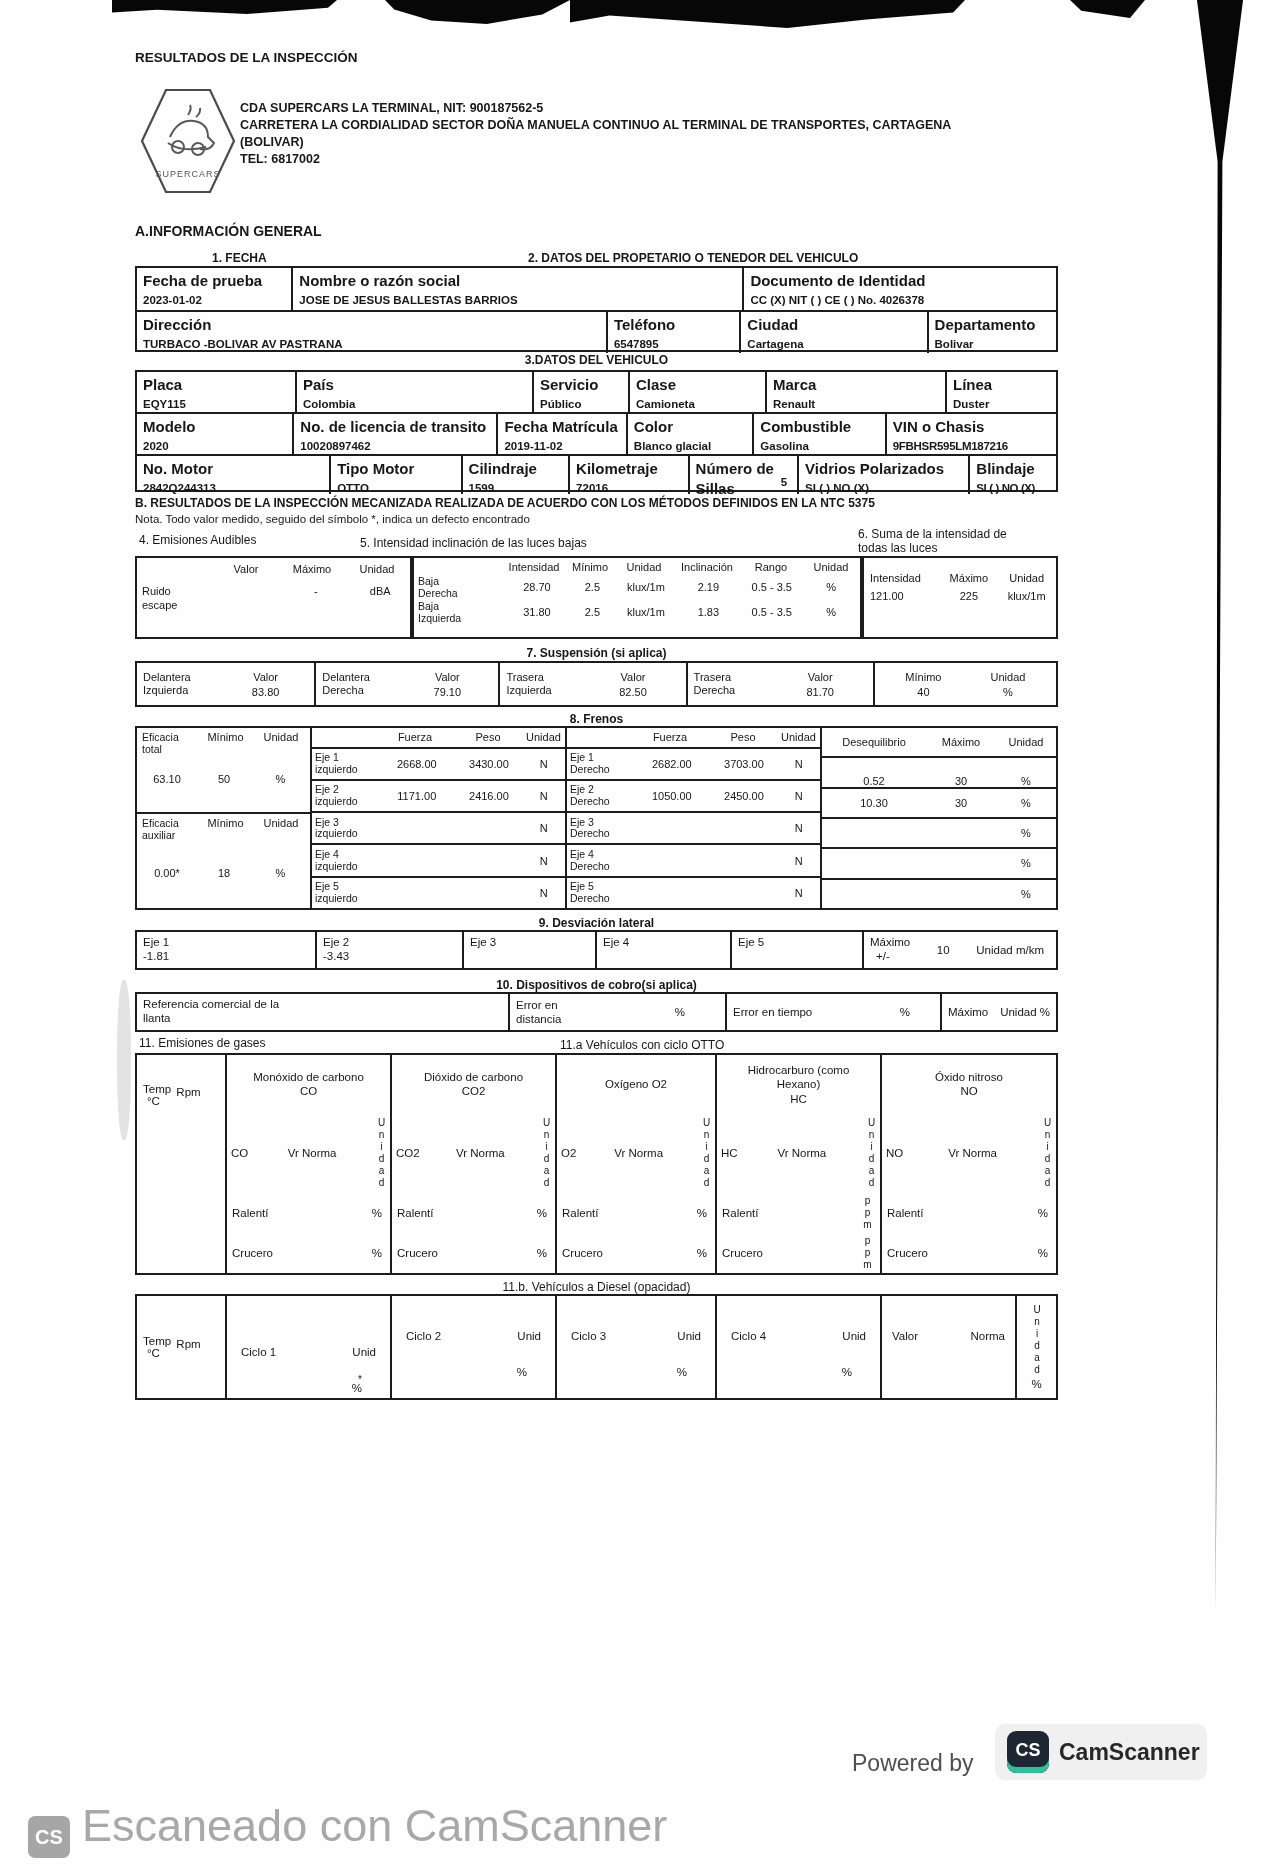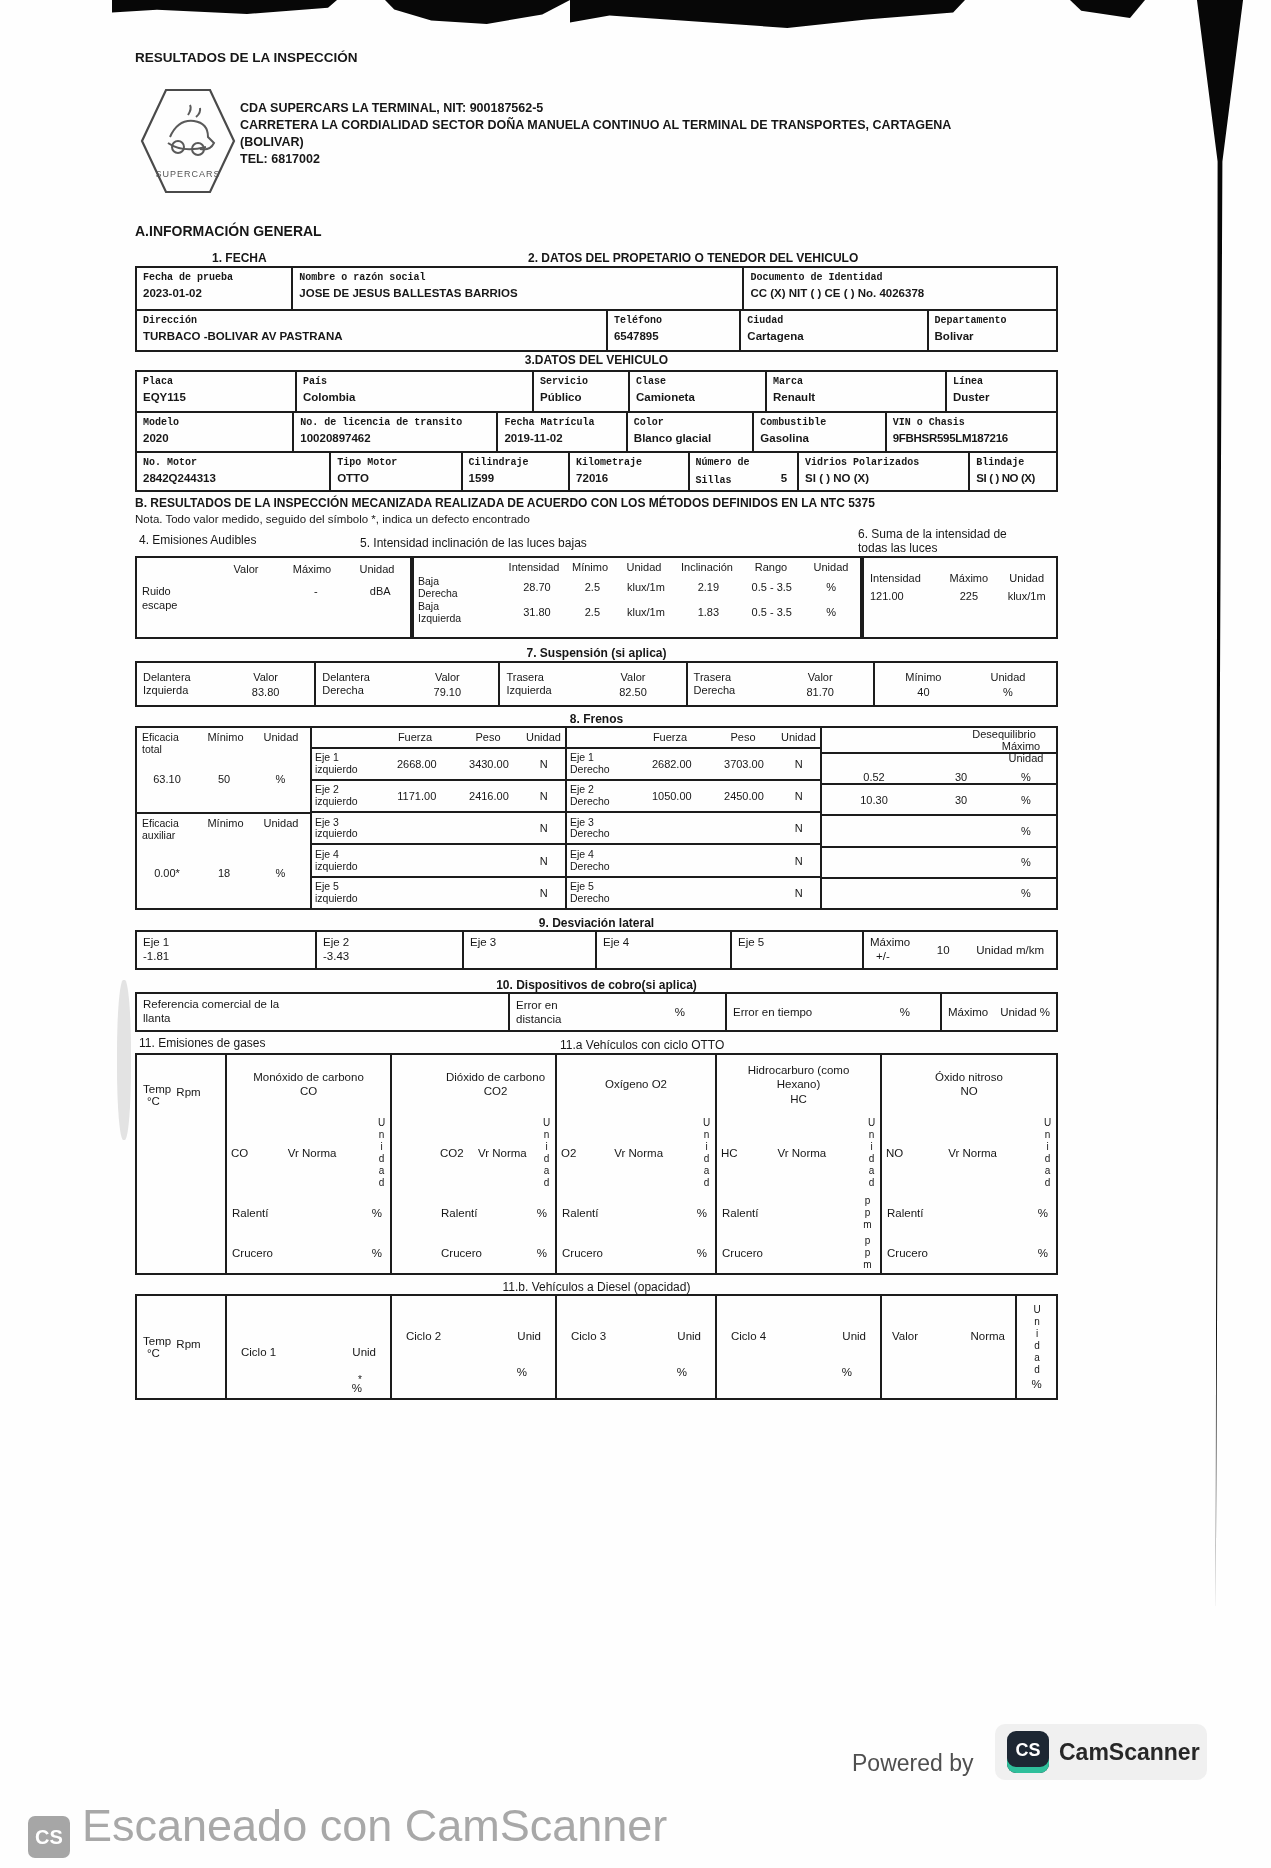--- a/index.html
+++ b/index.html
@@ -4,21 +4,21 @@
 <style>
   html,body{margin:0;padding:0;background:#e8e8e8;}
   #page{position:relative;width:1271px;height:1868px;background:#fefefe;overflow:hidden;
         font-family:"Liberation Sans",sans-serif;color:#171717;}
   .abs{position:absolute;}
   .b{font-weight:bold;}
   .tblbox{position:absolute;border:2px solid #1c1c1c;box-sizing:border-box;background:transparent;}
   .frow{display:flex;}
   .cell{box-sizing:border-box;border-right:2px solid #1c1c1c;padding:3px 6px;position:relative;}
   .cell.last{border-right:none;}
-  .lab{font-size:10px;font-weight:bold;line-height:1.3;white-space:nowrap;font-family:Liberation Mono, monospace;}
+  .lab{font-size:15px;font-weight:bold;line-height:1.3;white-space:nowrap;}
   .val{font-size:11.5px;font-weight:bold;line-height:1.3;margin-top:2px;white-space:nowrap;}
   .lab2{font-size:11.5px;font-weight:normal;line-height:1.25;white-space:nowrap;}
   .val2{font-size:11.5px;font-weight:normal;line-height:1.25;white-space:nowrap;}
   .ctitle{position:absolute;left:135px;width:923px;text-align:center;font-size:12px;font-weight:bold;}
   .small-title{position:absolute;font-size:12px;font-weight:normal;}
   .vtext{writing-mode:vertical-rl;text-orientation:upright;font-size:10px;line-height:1;letter-spacing:1px;font-weight:normal;}
   .gcol{box-sizing:border-box;border-right:2px solid #1c1c1c;display:flex;flex-direction:column;}
   .gcol.last{border-right:none;}
   .gname{height:60px;display:flex;flex-direction:column;justify-content:center;align-items:center;font-size:11.5px;line-height:1.25;text-align:center;}
   .gmid{height:80px;display:flex;align-items:center;padding:0 4px;font-size:11.5px;}
@@ -456,21 +456,21 @@
             <div>Eje 5</div>
             <div>Derecho</div>
           </div>
       <div class="hdrcell" style="width:78px;"></div>
       <div class="hdrcell" style="width:68px;"></div>
       <div class="hdrcell" style="width:43px;">N</div>
     </div>
   </div>
 
   <div style="flex:1;display:flex;flex-direction:column;">
-    <div class="frow" style="height:24px;align-items:flex-end;flex-direction:column;">
+    <div class="frow" style="height:31px;align-items:center;">
       <div class="hdrcell" style="width:104px;">Desequilibrio</div>
       <div class="hdrcell" style="width:70px;">Máximo</div>
       <div class="hdrcell" style="width:60px;">Unidad</div>
     </div>
     <div class="frow" style="height:33px;border-top:2px solid #1c1c1c;align-items:flex-end;box-sizing:border-box;">
       <div class="hdrcell" style="width:104px;">0.52</div>
       <div class="hdrcell" style="width:70px;">30</div>
       <div class="hdrcell" style="width:60px;">%</div>
     </div>
     <div class="frow" style="height:33px;border-top:2px solid #1c1c1c;align-items:center;box-sizing:border-box;">
@@ -576,21 +576,21 @@
     <div class="grow">
       <span>Ralentí</span>
       <span>%</span>
     </div>
     <div class="grow">
       <span>Crucero</span>
       <span>%</span>
     </div>
   </div>
 
-  <div class="gcol" style="width:165px;padding-left:44px;">
+  <div class="gcol" style="width:165px;">
     <div class="gname">
       <div>Dióxido de carbono</div>
       <div>CO2</div>
     </div>
     <div class="gmid">
       <span>CO2</span>
       <span style="flex:1;text-align:center;">Vr  Norma</span>
       <span class="vtext">Unidad</span>
     </div>
     <div class="grow">

